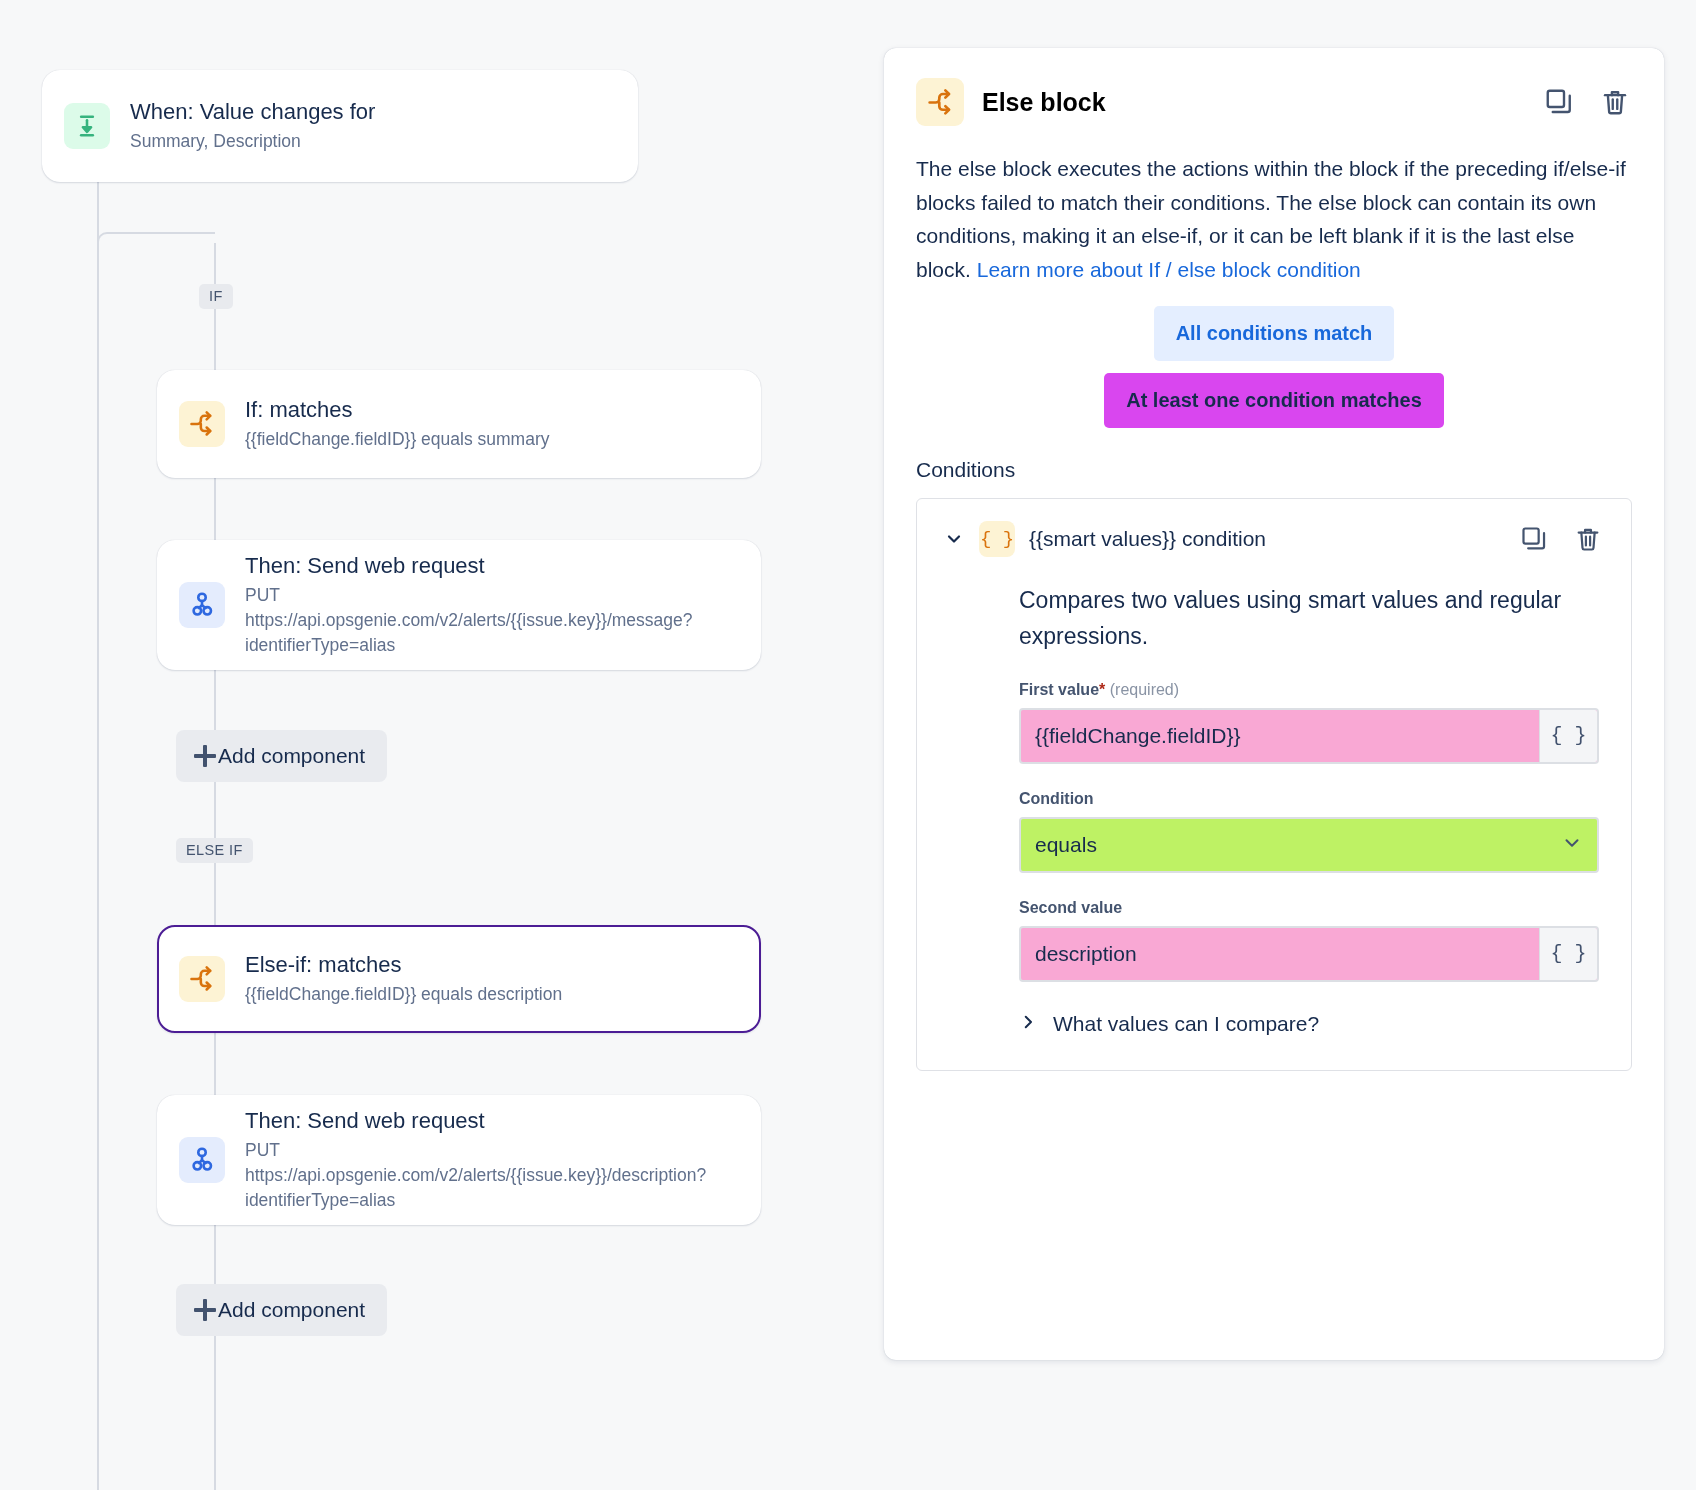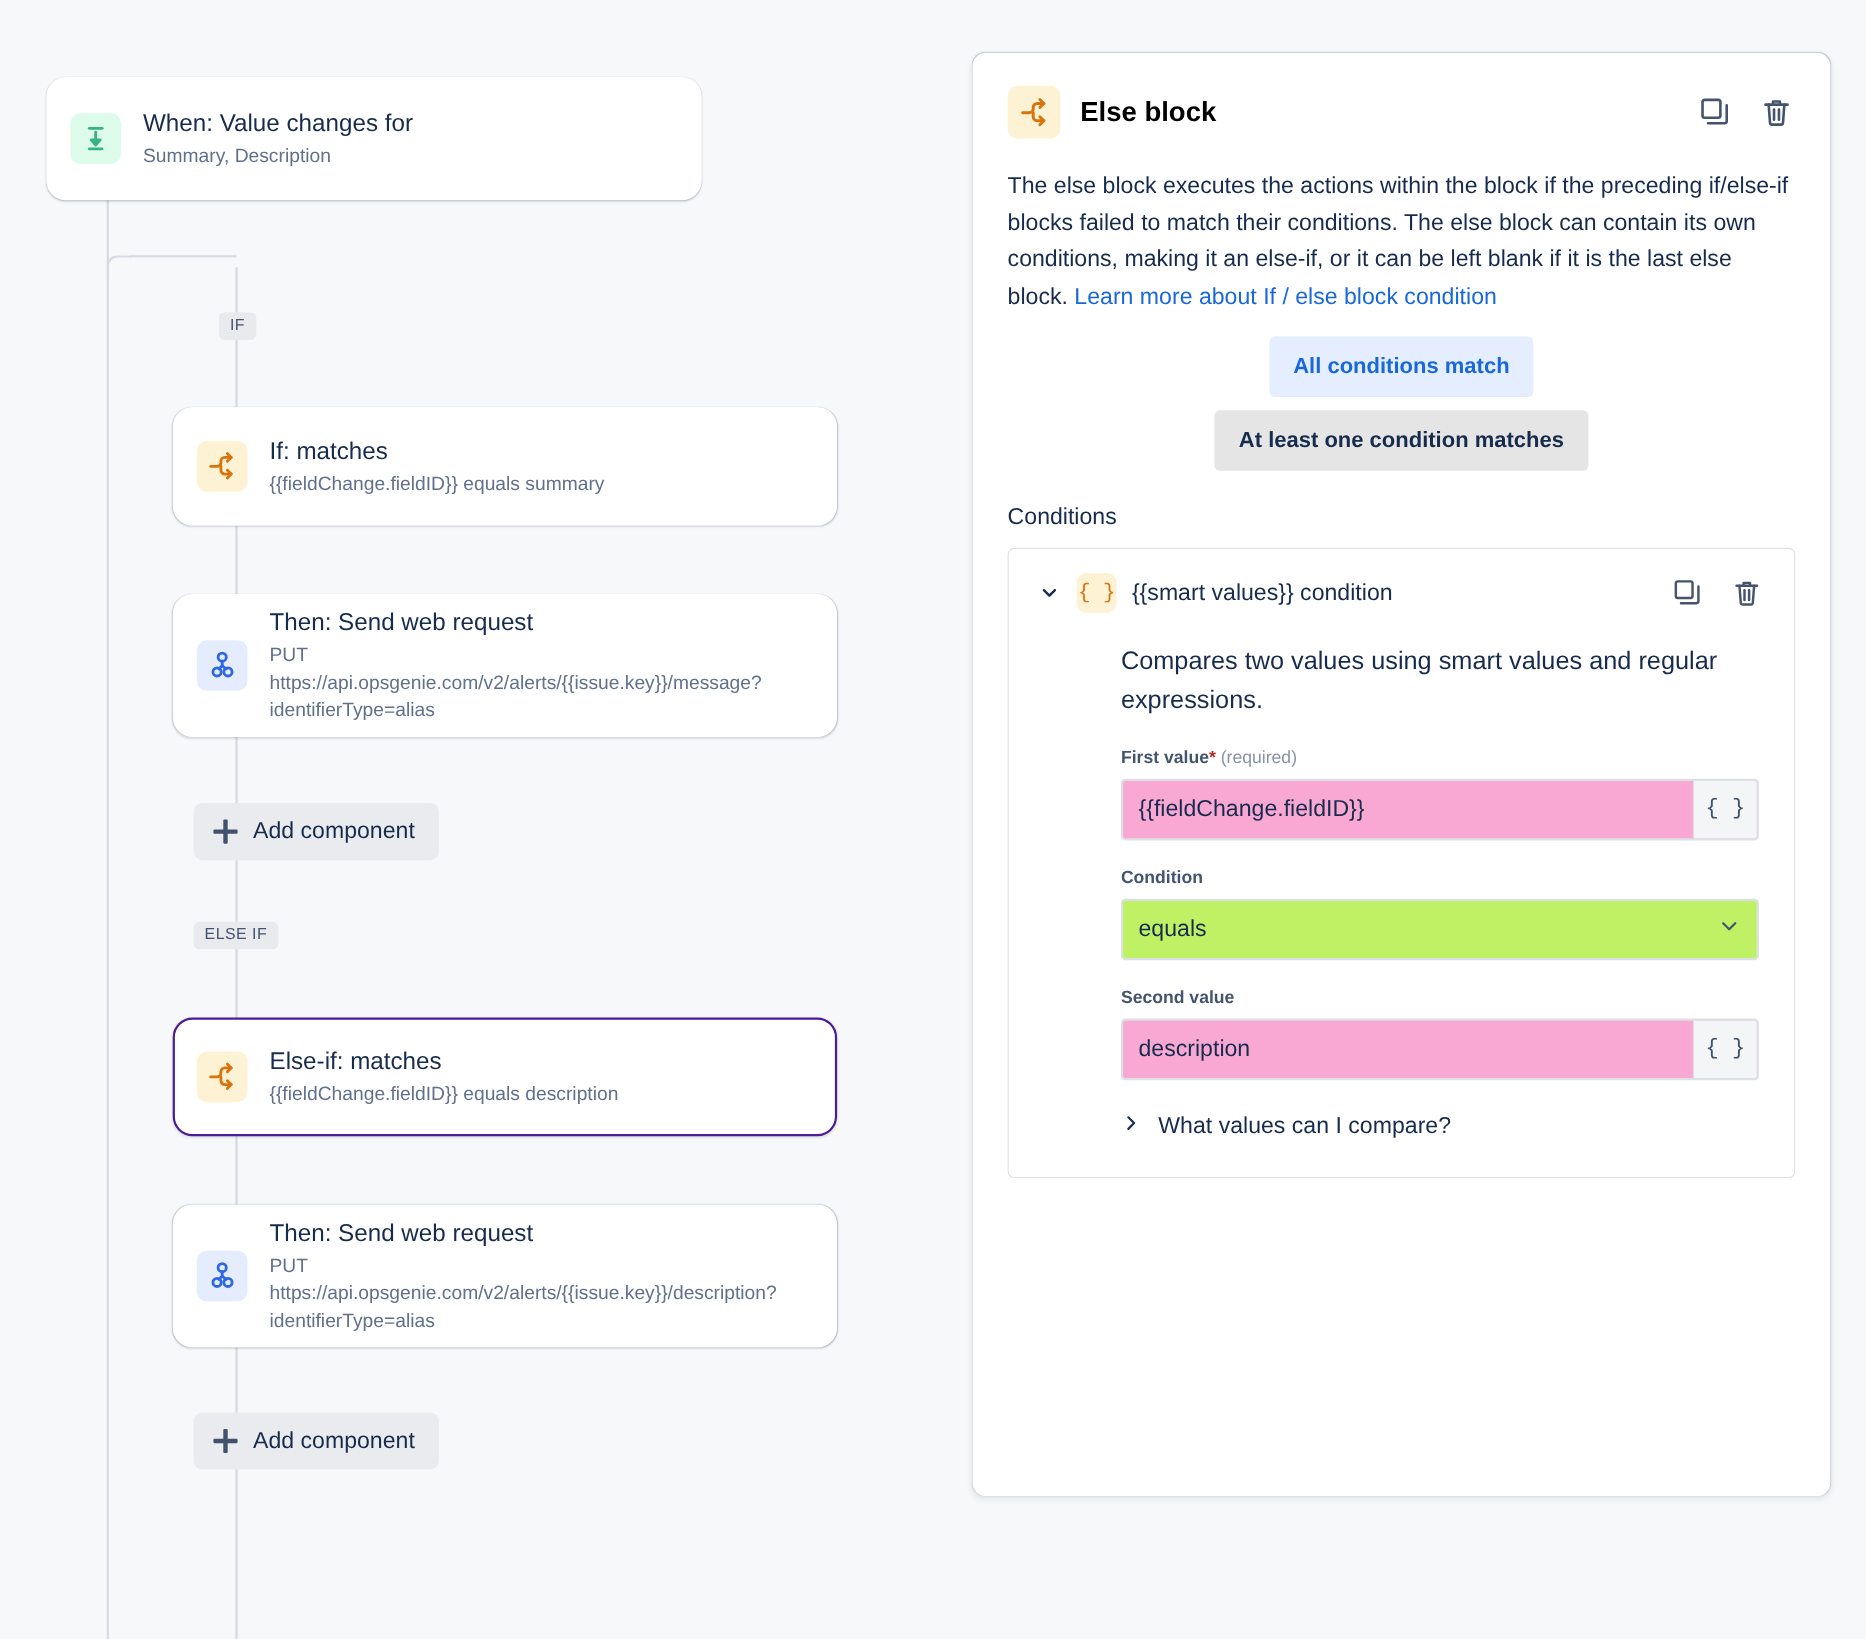--- a/index.html
+++ b/index.html
@@ -65,21 +65,21 @@
     line-height: 1;
   }
 
   .addbtn {
     position: absolute;
     background: #e9ebef;
     border: none;
     border-radius: 8px;
     height: 52px;
     display: flex; align-items: center;
-    gap: 14px;
+    gap: 2px;
     padding: 0 22px 0 18px;
     cursor: pointer;
     color: #172b4d;
     font-size: 21px;
     font-family: inherit;
   }
   .plus { position: relative; width: 22px; height: 22px; flex: 0 0 22px; }
   .plus::before, .plus::after {
     content: ""; position: absolute; background: #42526e; border-radius: 1px;
   }
@@ -131,21 +131,21 @@
     border: none;
     border-radius: 5px;
     font-family: inherit;
     font-size: 20px;
     font-weight: bold;
     padding: 16px 22px;
     cursor: pointer;
     text-align: left;
   }
   .seg-active { background: #e4eeff; color: #1868db; }
-  .seg-idle { background: #e5e5e5; color: #172b4d; }
+  .seg-idle { background: #d946ef; color: #172b4d; }
 
   .cond-label { margin-top: 30px; font-size: 21px; color: #172b4d; }
 
   .cond-card {
     margin-top: 16px;
     border: 1px solid #dfe1e6;
     border-radius: 6px;
     padding: 22px 26px 34px 26px;
   }
   .cond-head { display: flex; align-items: center; gap: 14px; }

